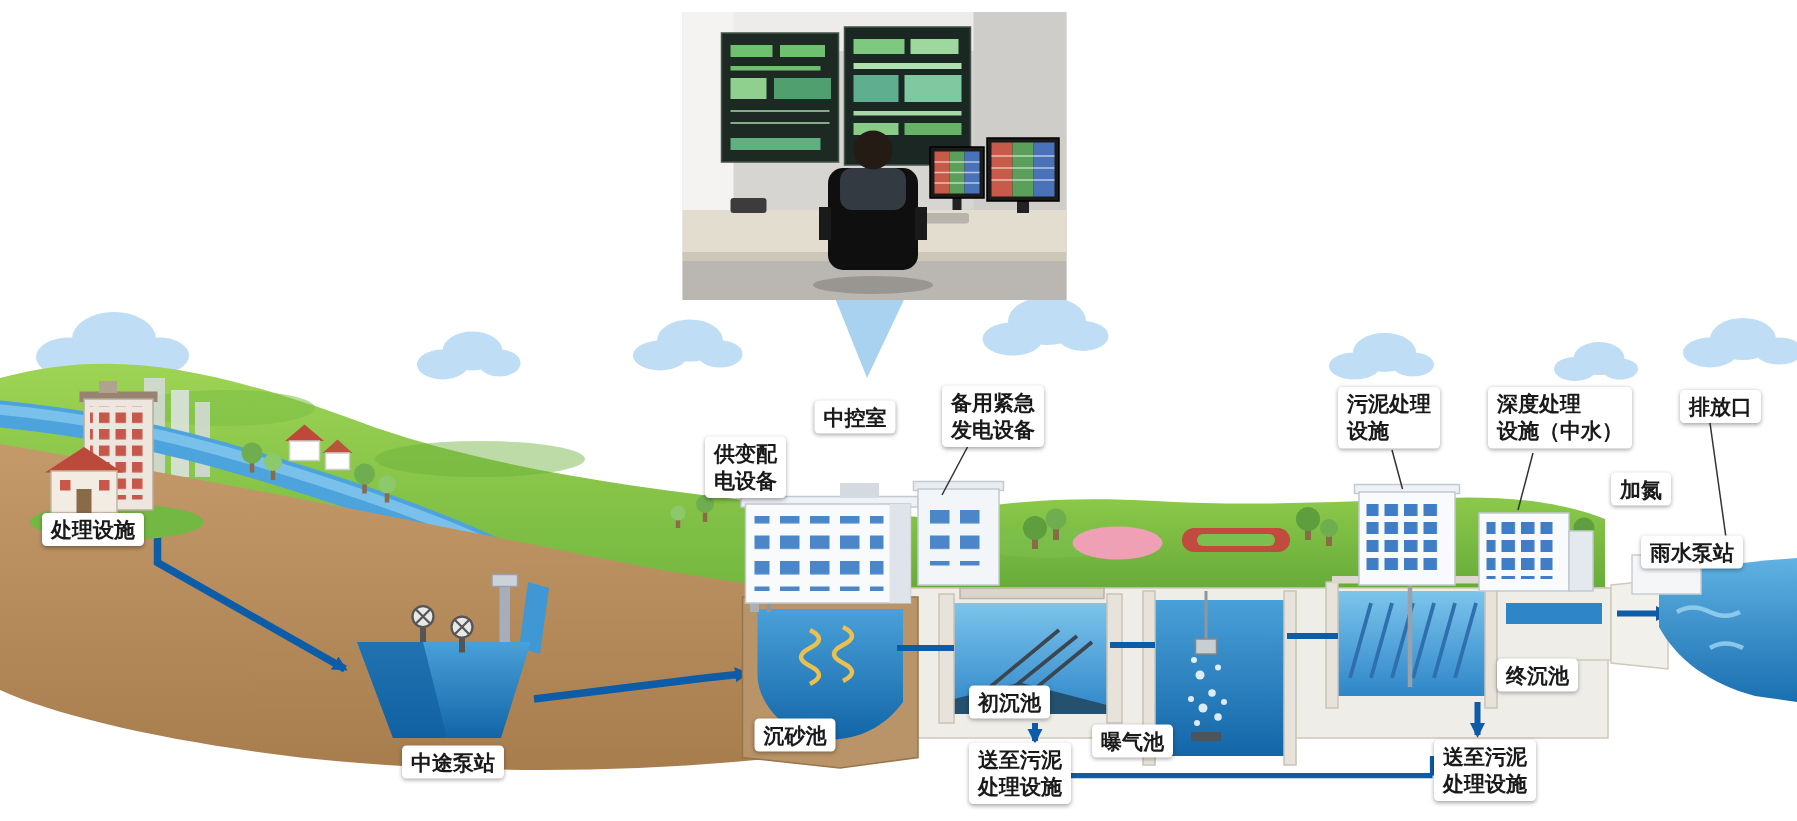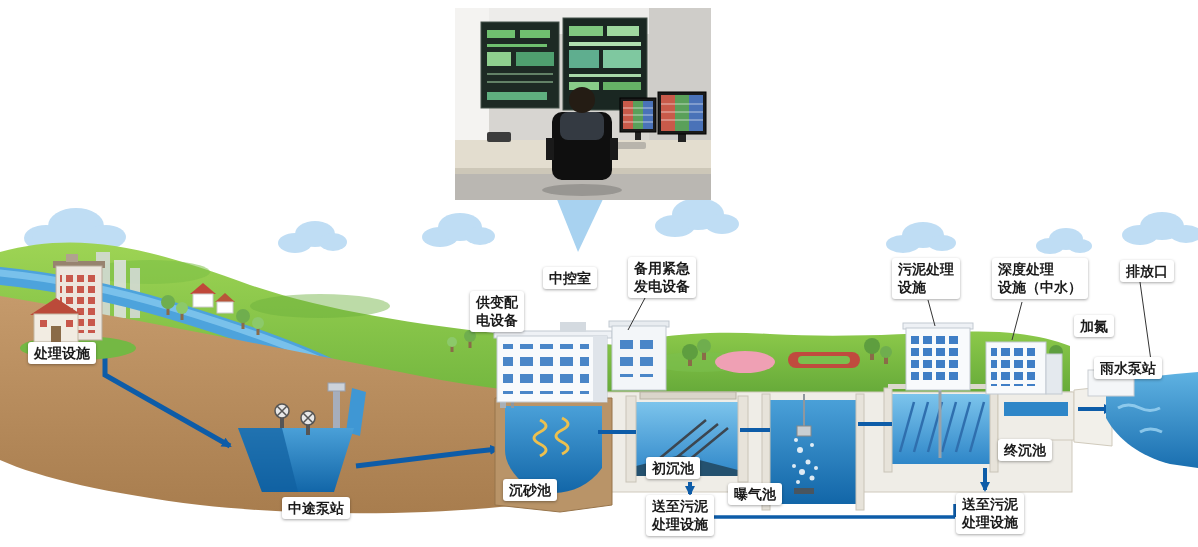--- a/index.html
+++ b/index.html
@@ -376,21 +376,21 @@
     <rect x="578" y="158" width="8" height="16" fill="#222"></rect>
     <rect x="552" y="112" width="60" height="68" rx="10" fill="#0f0f0f"></rect>
     <rect x="546" y="138" width="8" height="22" fill="#1a1a1a"></rect>
     <rect x="610" y="138" width="8" height="22" fill="#1a1a1a"></rect>
     <rect x="560" y="112" width="44" height="28" rx="8" fill="#343a42"></rect>
     <circle cx="582" cy="100" r="13" fill="#241c14"></circle>
   </g>
 </svg>
 
   <div class="label" style="left:28px;top:342px">处理设施</div>
-  <div class="label" style="left:282px;top:497px">中途泵站</div>
+  <div class="label" style="left:268px;top:497px">中途泵站</div>
   <div class="label" style="left:470px;top:291px">供变配
 电设备</div>
   <div class="label" style="left:543px;top:267px">中控室</div>
   <div class="label" style="left:628px;top:257px">备用紧急
 发电设备</div>
   <div class="label" style="left:503px;top:479px">沉砂池</div>
   <div class="label" style="left:646px;top:457px">初沉池</div>
   <div class="label" style="left:646px;top:495px">送至污泥
 处理设施</div>
   <div class="label" style="left:728px;top:483px">曝气池</div>

